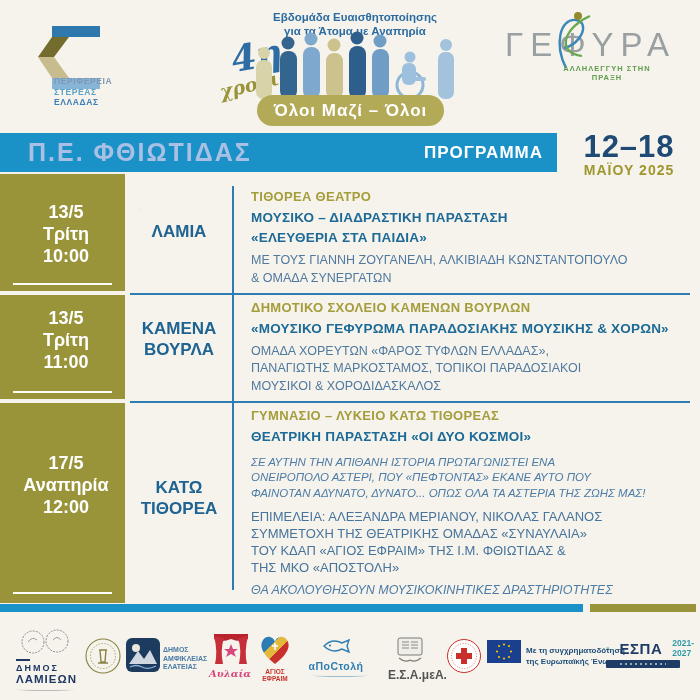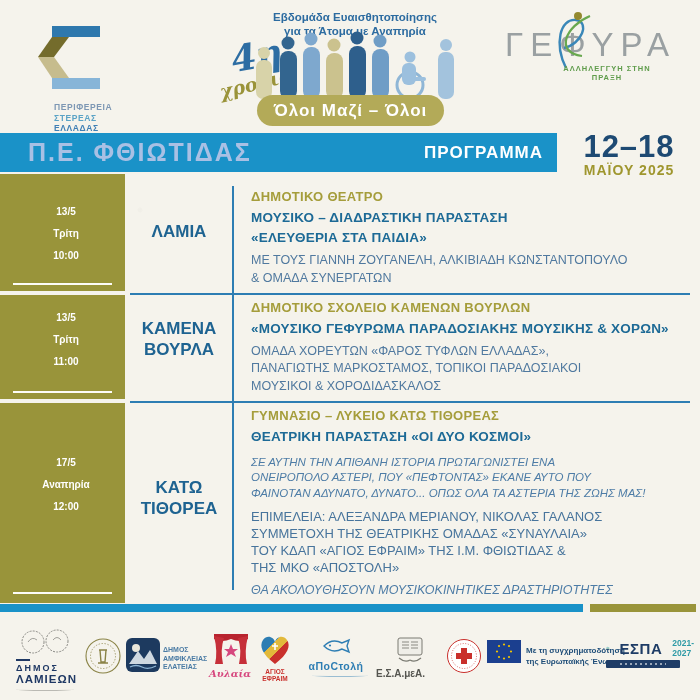--- a/index.html
+++ b/index.html
@@ -9,21 +9,21 @@
     background:
       radial-gradient(circle at 20% 30%, rgba(0,0,0,.015) 0 2px, transparent 3px),
       radial-gradient(circle at 70% 60%, rgba(0,0,0,.012) 0 2px, transparent 3px),
       #f5f3ec;
     font-family:"Liberation Sans", sans-serif;
   }
   .abs{position:absolute;}
   .pre{white-space:pre-line;}
 
   
-  .region-text{left:54px;top:102px;font-size:8.5px;font-weight:bold;letter-spacing:.6px;line-height:10.5px;}
+  .region-text{left:54px;top:76px;font-size:8.5px;font-weight:bold;letter-spacing:.6px;line-height:10.5px;}
   .region-text .l1{color:#7d97b4;}
   .region-text .l2{color:#5ba3c6;}
   .region-text .l3{color:#3f7fb5;}
   .week-title{left:240px;top:11px;width:230px;text-align:center;color:#2c6ba0;font-size:11.5px;font-weight:bold;line-height:13.5px;}
   .edition-num{left:231px;top:34px;font:italic 700 36px "DejaVu Serif", serif;color:#2d6da3;transform:rotate(-10deg);}
   .edition-word{left:219px;top:72px;font:italic 700 19px "DejaVu Serif", serif;color:#9a9339;transform:rotate(-14deg);}
   .slogan-pill{left:257px;top:95px;width:187px;height:31px;background:#b3aa58;border-radius:16px;
     color:#fff;font-size:17px;font-weight:bold;text-align:center;line-height:31px;letter-spacing:1px;}
   .gefyra-word{left:505px;top:26px;width:165px;font-size:33px;font-weight:300;letter-spacing:7px;color:#9aa0a2;}
   .gefyra-tag{left:548px;top:64px;width:118px;text-align:center;color:#5f9c4b;font-size:7.5px;font-weight:bold;letter-spacing:1px;}
@@ -32,21 +32,21 @@
   .band{left:0;top:133px;width:557px;height:39px;background:#1a92c8;}
   .band-title{left:28px;top:138px;font-size:25px;font-weight:bold;letter-spacing:2px;color:#a9c0e4;}
   .band-program{right:157px;top:143px;font-size:17px;font-weight:bold;letter-spacing:1px;color:#ffffff;}
   .date-range{left:563px;top:129px;width:132px;text-align:center;font-size:31px;font-weight:800;color:#1e4a73;letter-spacing:1px;}
   .month-year{left:563px;top:162px;width:132px;text-align:center;font-size:14px;font-weight:bold;color:#9f962e;letter-spacing:1px;}
 
   
   .olive-col{left:0;width:125px;background:#99943a;}
   .oc1{top:174px;height:117px;} .oc2{top:295px;height:104px;} .oc3{top:403px;height:200px;}
   .white-sep{left:13px;width:99px;height:2px;background:#fdfcf7;}
-  .time{left:0;width:132px;text-align:center;color:#fff;font-size:10px;font-weight:bold;line-height:22px;}
+  .time{left:0;width:132px;text-align:center;color:#fff;font-size:18px;font-weight:bold;line-height:22px;}
   .place{left:125px;width:108px;text-align:center;color:#1e6391;font-size:17px;font-weight:bold;line-height:21px;}
   .vline{left:232px;top:186px;width:2px;height:404px;background:#2d7db3;}
   .hline{left:130px;width:560px;height:1.5px;background:#2d7db3;}
   .content{left:251px;width:445px;}
   .venue{color:#a59d3b;font-size:13px;font-weight:bold;letter-spacing:.3px;}
   .etitle{color:#1d6a96;font-size:13.5px;font-weight:bold;line-height:19.5px;letter-spacing:.2px;}
   .edetails{color:#50799f;font-size:12.5px;line-height:17.5px;}
   .esynopsis{color:#4d7ca6;font-size:11.5px;font-style:italic;line-height:15.5px;}
   .ecredits{color:#47749c;font-size:13px;line-height:17px;}
   .eclosing{color:#4d7ca6;font-size:12.5px;font-style:italic;}
@@ -57,21 +57,21 @@
 
   
   .f-lamia-txt{left:16px;top:659px;color:#1f3864;line-height:11px;}
   .f-lamia-txt .a{font-size:9px;font-weight:bold;letter-spacing:2px;}
   .f-lamia-txt .b{font-size:11.5px;font-weight:800;letter-spacing:1px;}
   .squiggle{height:3px;border-bottom:1px solid #8a8a85;opacity:.55;width:58px;border-radius:50%;}
   .f-amf-txt{left:163px;top:646px;color:#4a7ba4;font-size:7px;font-weight:bold;line-height:8.5px;}
   .f-aulaia-txt{left:206px;top:668px;width:48px;text-align:center;color:#d6477e;font:italic 700 10px "DejaVu Serif", serif;}
   .f-efraim-txt{left:252px;top:668px;width:46px;text-align:center;color:#c9302c;font-size:6.5px;font-weight:bold;}
   .f-apostoli-txt{left:308px;top:660px;width:56px;text-align:center;color:#2d7db3;font-size:10.5px;font-weight:bold;letter-spacing:.5px;}
-  .f-esamea-txt{left:376px;top:668px;width:44px;text-align:center;color:#555550;font-size:10px;font-weight:bold;}
+  .f-esamea-txt{left:388px;top:668px;width:44px;text-align:center;color:#555550;font-size:12px;font-weight:bold;}
   .f-eu-txt{left:526px;top:646px;color:#1f4e79;font-size:8px;font-weight:bold;line-height:10.5px;}
   .espa-box{left:606px;top:638px;width:88px;}
   .espa-top{display:flex;align-items:center;gap:10px;}
   .espa-word{font-size:15px;font-weight:800;color:#1e3c66;letter-spacing:.5px;}
   .espa-years{font-size:8.5px;font-weight:bold;color:#2e9aa6;}
   .espa-bar{margin-top:2px;width:74px;height:8px;background:#1e3c66;border-radius:1px;
     background-image:repeating-linear-gradient(90deg, rgba(255,255,255,.55) 0 2px, transparent 2px 5px);
     background-size:46px 2px;background-position:14px 3px;background-repeat:no-repeat;background-color:#1e3c66;}
 </style>
 </head>
@@ -179,21 +179,21 @@
   <div class="abs place pre" style="top:318px;">ΚΑΜΕΝΑ
 ΒΟΥΡΛΑ</div>
   <div class="abs place pre" style="top:477px;">ΚΑΤΩ
 ΤΙΘΟΡΕΑ</div>
 
   <div class="abs vline"></div>
   <div class="abs hline" style="top:293px;"></div>
   <div class="abs hline" style="top:401px;"></div>
 
   <div class="abs content" style="top:189px;">
-    <div class="venue">ΔΗΜΟΤΙΚΟ ΘΕΑΤΡΟ</div>
+    <div class="venue">ΤΙΘΟΡΕΑ ΘΕΑΤΡΟ</div>
     <div class="etitle pre" style="margin-top:4px;">ΜΟΥΣΙΚΟ – ΔΙΑΔΡΑΣΤΙΚΗ ΠΑΡΑΣΤΑΣΗ
 «ΕΛΕΥΘΕΡΙΑ ΣΤΑ ΠΑΙΔΙΑ»</div>
     <div class="edetails pre" style="margin-top:5px;">ΜΕ ΤΟΥΣ ΓΙΑΝΝΗ ΖΟΥΓΑΝΕΛΗ, ΑΛΚΙΒΙΑΔΗ ΚΩΝΣΤΑΝΤΟΠΟΥΛΟ
 &amp; ΟΜΑΔΑ ΣΥΝΕΡΓΑΤΩΝ</div>
   </div>
 
   <div class="abs content" style="top:300px;">
     <div class="venue">ΔΗΜΟΤΙΚΟ ΣΧΟΛΕΙΟ ΚΑΜΕΝΩΝ ΒΟΥΡΛΩΝ</div>
     <div class="etitle" style="margin-top:4px;">«ΜΟΥΣΙΚΟ ΓΕΦΥΡΩΜΑ ΠΑΡΑΔΟΣΙΑΚΗΣ ΜΟΥΣΙΚΗΣ &amp; ΧΟΡΩΝ»</div>
     <div class="edetails pre" style="margin-top:4px;">ΟΜΑΔΑ ΧΟΡΕΥΤΩΝ «ΦΑΡΟΣ ΤΥΦΛΩΝ ΕΛΛΑΔΑΣ»,

